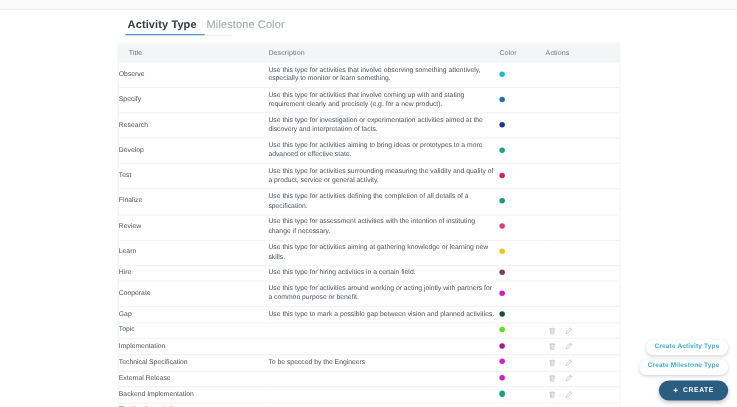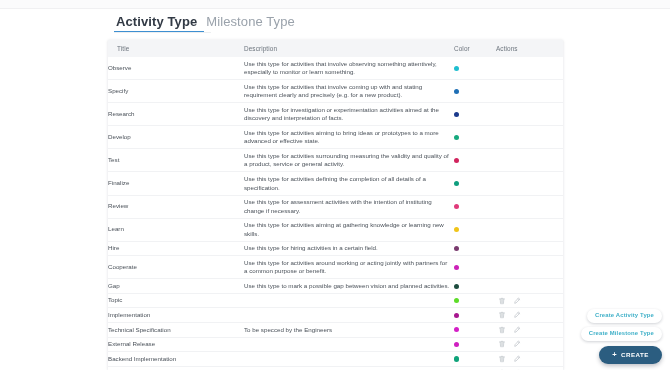--- a/index.html
+++ b/index.html
@@ -28,21 +28,21 @@
   }
   
   .tabs {
     position: absolute; top: 16px; left: 114px;
     display: flex; align-items: flex-end;
     border-bottom: 1px solid #eceef0;
     width: 97px;
     height: 17px;
   }
   .tab {
-    font-size: 13px;
+    font-size: 10px;
     letter-spacing: .1px;
     padding: 0 7px 4px 2px;
     color: #9aa2ab;
     white-space: nowrap;
     cursor: pointer;
     line-height: 1;
   }
   .tab.active {
     color: #323a45;
     font-weight: bold;
@@ -150,21 +150,21 @@
 </head>
 <body>
 
 <div id="app">
 
   <div class="topbar"></div>
   <div class="topbar-strip"></div>
 
   <div class="tabs" id="tabs">
       <div class="tab active">Activity Type</div>
-      <div class="tab">Milestone Type</div>
+      <div class="tab">Milestone Color</div>
     </div>
 
   <div class="card">
     <table class="grid">
       <thead>
         <tr>
           <th class="c-title">Title</th>
           <th class="c-desc">Description</th>
           <th class="c-color">Color</th>
           <th class="c-act">Actions</th>

